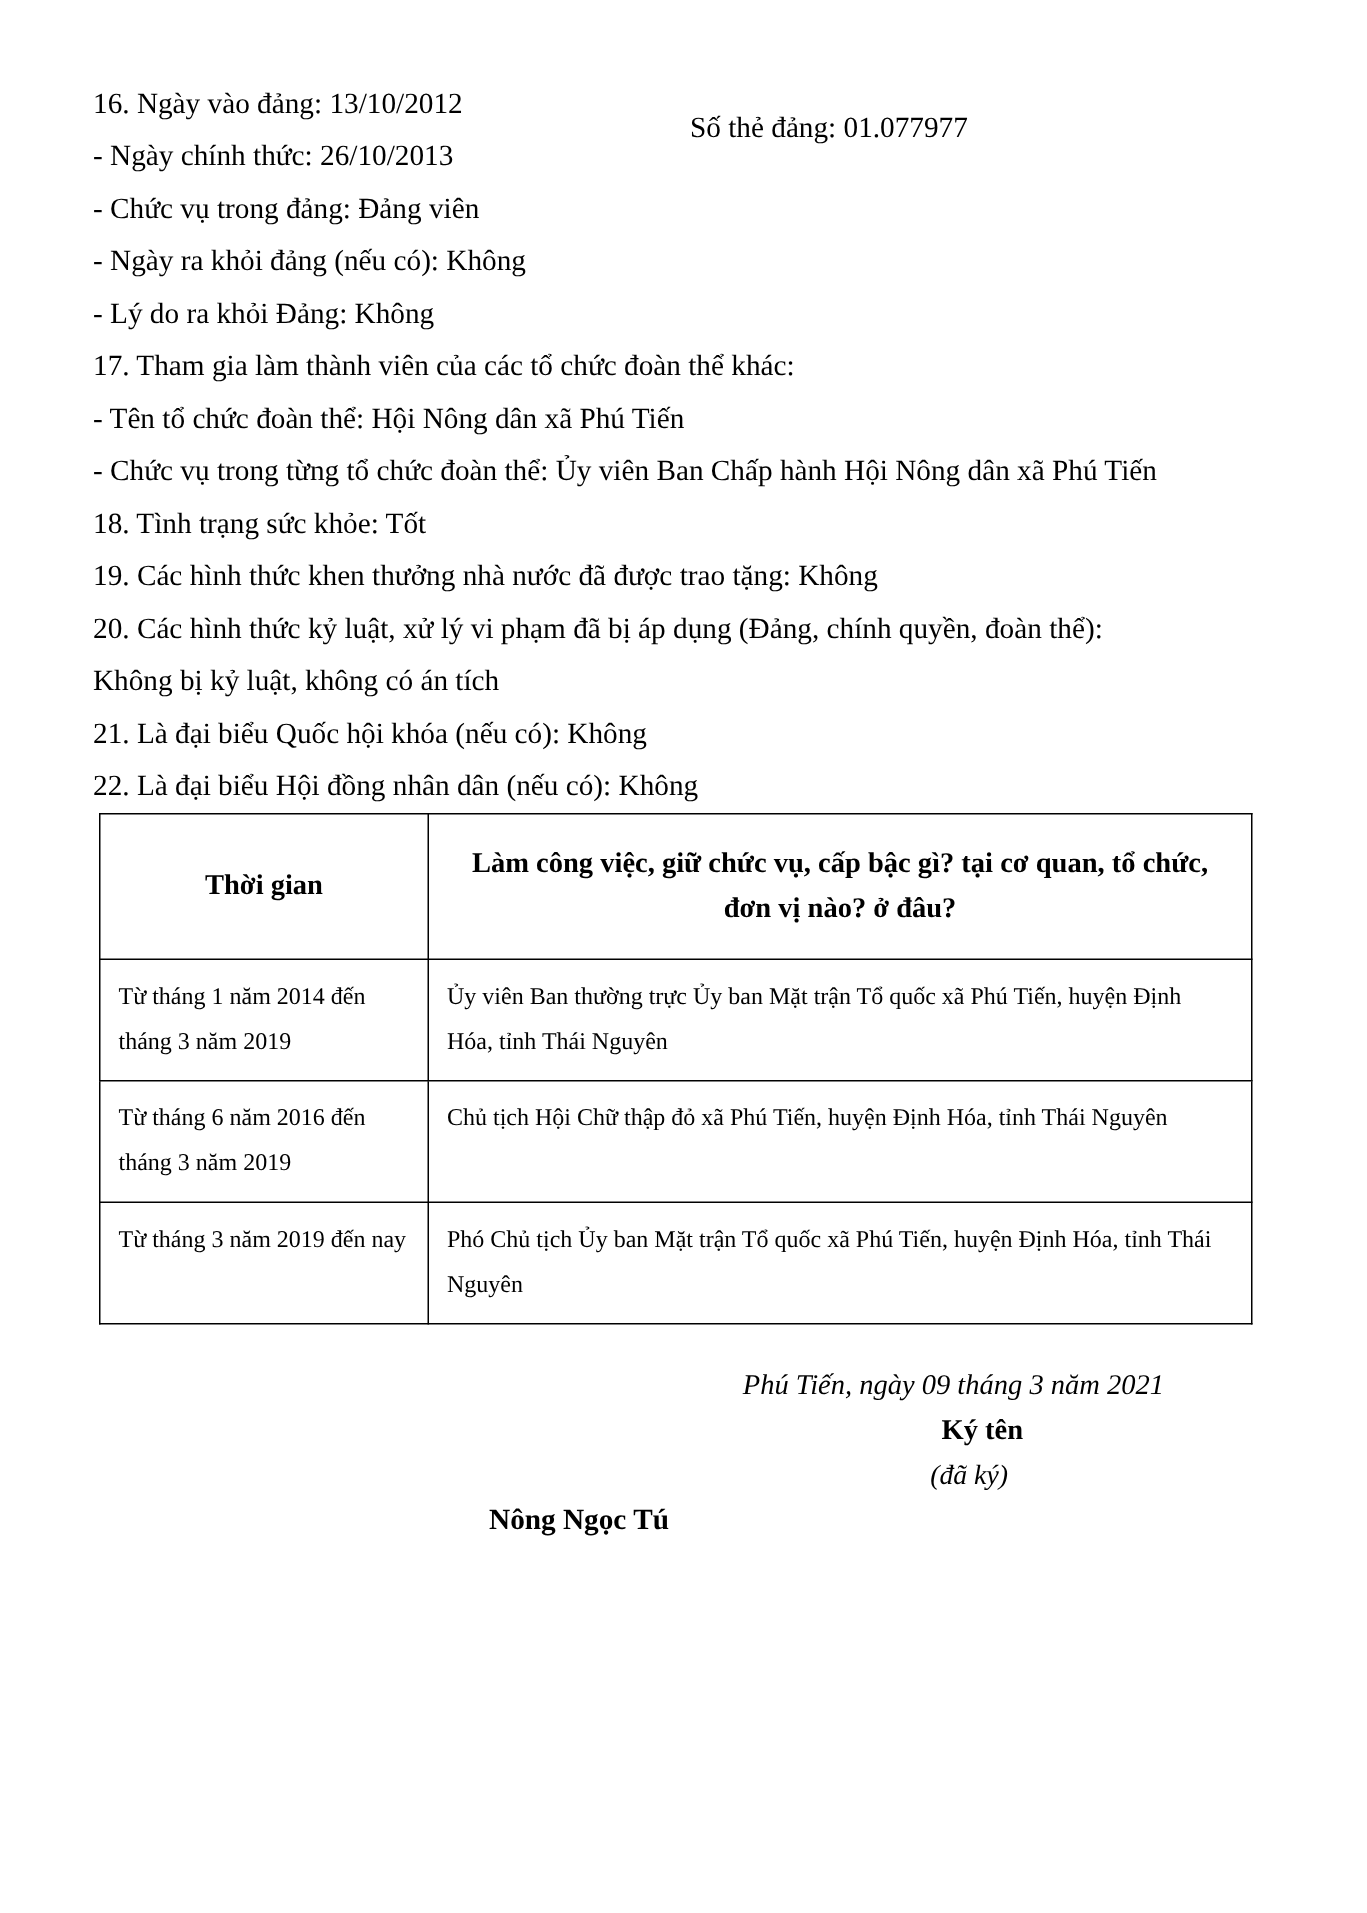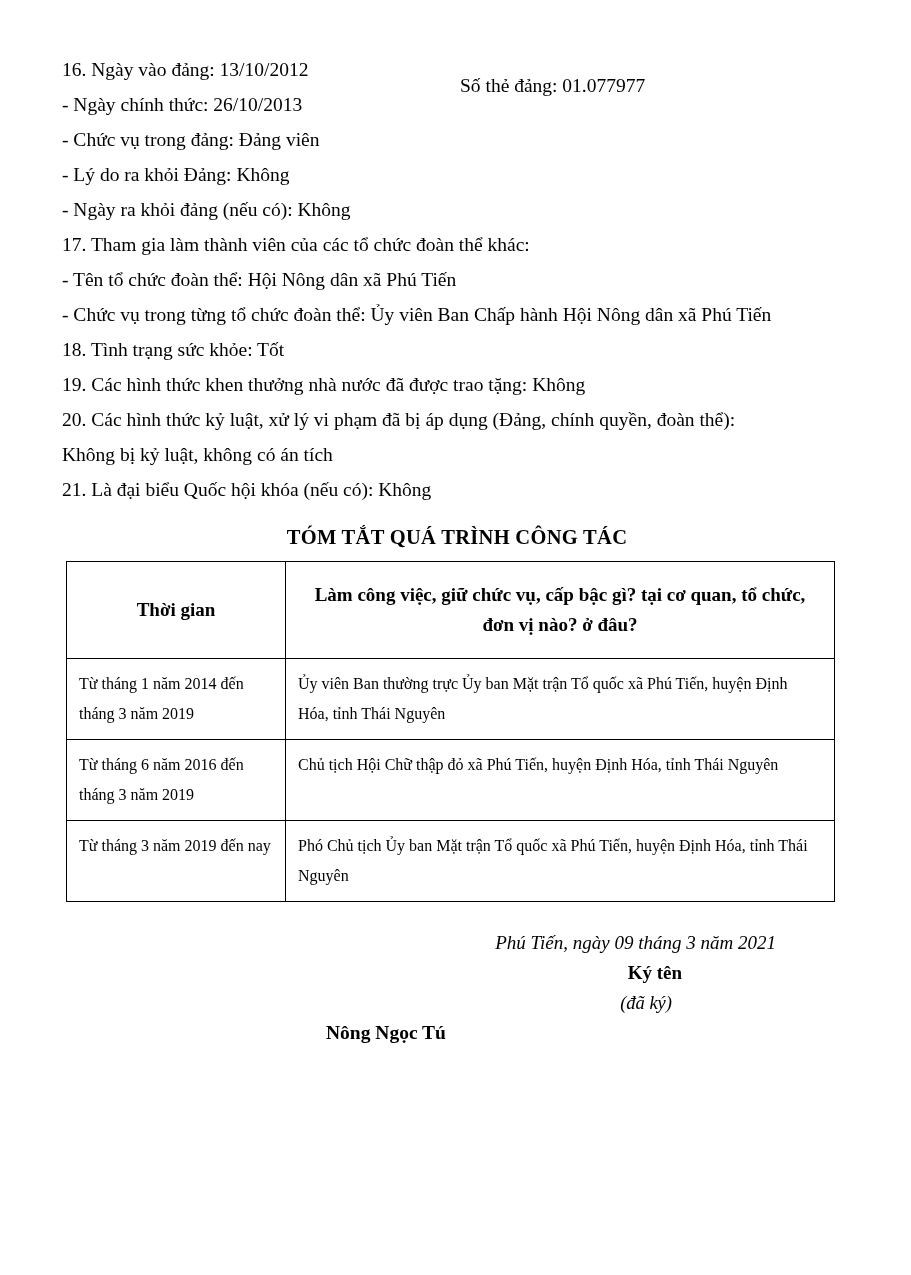--- a/index.html
+++ b/index.html
@@ -127,36 +127,36 @@
 <div class="page">
   <div class="content">
 
     <div class="line-with-right">
       <span class="left">16. Ngày vào đảng: 13/10/2012</span>
       <span class="right">Số thẻ đảng: 01.077977</span>
     </div>
 
     <div class="line">- Ngày chính thức: 26/10/2013</div>
     <div class="line">- Chức vụ trong đảng: Đảng viên</div>
+    <div class="line">- Ngày ra khỏi đảng (nếu có): Không</div>
     <div class="line">- Lý do ra khỏi Đảng: Không</div>
-    <div class="line">- Ngày ra khỏi đảng (nếu có): Không</div>
 
     <div class="line">17. Tham gia làm thành viên của các tổ chức đoàn thể khác:</div>
     <div class="line">- Tên tổ chức đoàn thể: Hội Nông dân xã Phú Tiến</div>
     <div class="line">- Chức vụ trong từng tổ chức đoàn thể: Ủy viên Ban Chấp hành Hội Nông dân xã Phú Tiến</div>
 
     <div class="line">18. Tình trạng sức khỏe: Tốt</div>
     <div class="line">19. Các hình thức khen thưởng nhà nước đã được trao tặng: Không</div>
 
     <div class="line">20. Các hình thức kỷ luật, xử lý vi phạm đã bị áp dụng (Đảng, chính quyền, đoàn thể):</div>
     <div class="line">Không bị kỷ luật, không có án tích</div>
 
     <div class="line">21. Là đại biểu Quốc hội khóa (nếu có): Không</div>
+    <div class="line">22. Là đại biểu Hội đồng nhân dân (nếu có): Không</div>
 
-    <div class="section-title">TÓM TẮT QUÁ TRÌNH CÔNG TÁC</div>
 
     <table class="work-table">
       <colgroup>
           <col class="c1">
           <col class="c2">
         </colgroup>
       <thead>
         <tr>
           <th>Thời gian</th>
           <th>Làm công việc, giữ chức vụ, cấp bậc gì? tại cơ quan, tổ chức, đơn vị nào? ở đâu?</th>

